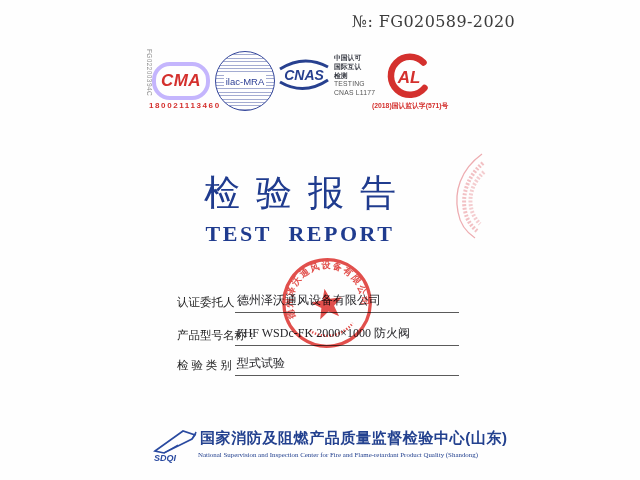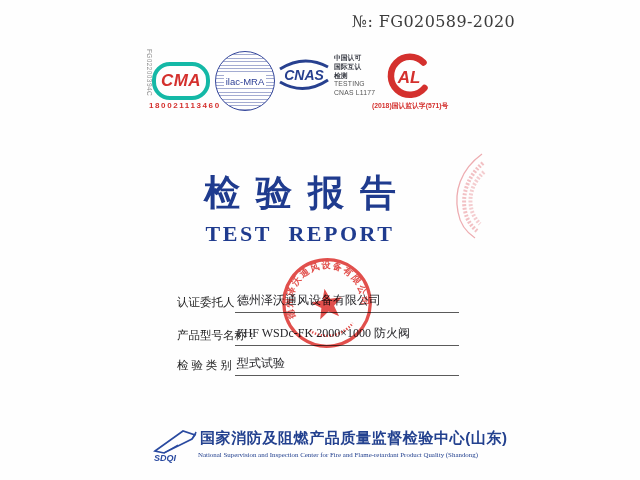--- a/index.html
+++ b/index.html
@@ -7,42 +7,42 @@
   .canvas{position:relative;width:640px;height:480px;background:#fefefe;overflow:hidden;}
   .abs{position:absolute;}
 
   
   .report-no{left:352px;top:12px;font-family:"DejaVu Serif",serif;font-size:16px;color:#3c3c3c;letter-spacing:.4px;}
 
   
   .serial-vert{left:120px;top:69px;width:58px;text-align:center;transform:rotate(90deg);font-size:6.5px;color:#909090;letter-spacing:.4px;white-space:nowrap;}
 
   
-  .cma-box{left:152px;top:62px;width:50px;height:30px;border:4px solid #14b8a6;border-radius:18px;display:flex;align-items:center;justify-content:center;}
+  .cma-box{left:152px;top:62px;width:50px;height:30px;border:4px solid #c4b5fd;border-radius:18px;display:flex;align-items:center;justify-content:center;}
   .cma-box span{font-weight:bold;font-style:italic;font-size:17px;color:#d4302d;letter-spacing:.5px;}
   .cma-number{left:149px;top:101px;font-size:8px;font-weight:bold;color:#d4302d;letter-spacing:1.6px;}
 
   
   .ilac{left:215px;top:51px;width:58px;height:58px;border:1.5px solid #35479b;border-radius:50%;
         background:repeating-linear-gradient(to bottom, rgba(53,71,155,0) 0 2.4px, rgba(53,71,155,.45) 2.4px 3.4px);
         display:flex;align-items:center;justify-content:center;}
   .ilac span{background:#fff;font-weight:normal;font-size:9.5px;color:#2c3e95;padding:1px 2px;white-space:nowrap;}
 
   
   .cnas{left:277px;top:58px;width:54px;height:34px;}
   .cnas-text{left:334px;top:54px;font-size:6.8px;line-height:8.8px;color:#44464f;}
   .cnas-text .zh{font-weight:bold;color:#3a3d46;}
   .cnas-text .en{color:#555;letter-spacing:.2px;}
 
   
   .cal{left:386px;top:53px;width:46px;height:47px;}
   .cal-caption{left:372px;top:101px;font-size:6.8px;font-weight:bold;color:#d4302d;white-space:nowrap;}
 
   
-  .title-zh{left:140px;top:169px;width:320px;text-align:center;font-size:36px;font-weight:bold;color:#1f3b8e;letter-spacing:16px;text-indent:16px;white-space:nowrap;}
+  .title-zh{left:140px;top:169px;width:320px;text-align:center;font-size:36px;font-weight:normal;color:#1f3b8e;letter-spacing:16px;text-indent:16px;white-space:nowrap;}
   .title-en{left:140px;top:221px;width:320px;text-align:center;font-family:"Liberation Serif",serif;font-weight:bold;font-size:22px;color:#1f3b8e;letter-spacing:2.5px;word-spacing:9px;}
 
   
   .field{position:absolute;left:177px;display:flex;align-items:flex-end;}
   .field-label{font-family:"Liberation Serif",serif;font-size:11.5px;color:#1d1d1d;width:58px;flex:0 0 58px;white-space:nowrap;padding-bottom:3px;}
   .field-value{width:222px;border-bottom:1px solid #5a5a5a;font-family:"Liberation Serif",serif;font-size:12px;color:#26262a;padding:0 0 3px 2px;white-space:nowrap;overflow:hidden;}
   .f1{top:292px;} .f2{top:325px;} .f3{top:355px;}
 
   
   .seal{left:279px;top:255px;width:96px;height:96px;mix-blend-mode:multiply;opacity:.92;transform:rotate(-10deg);}

